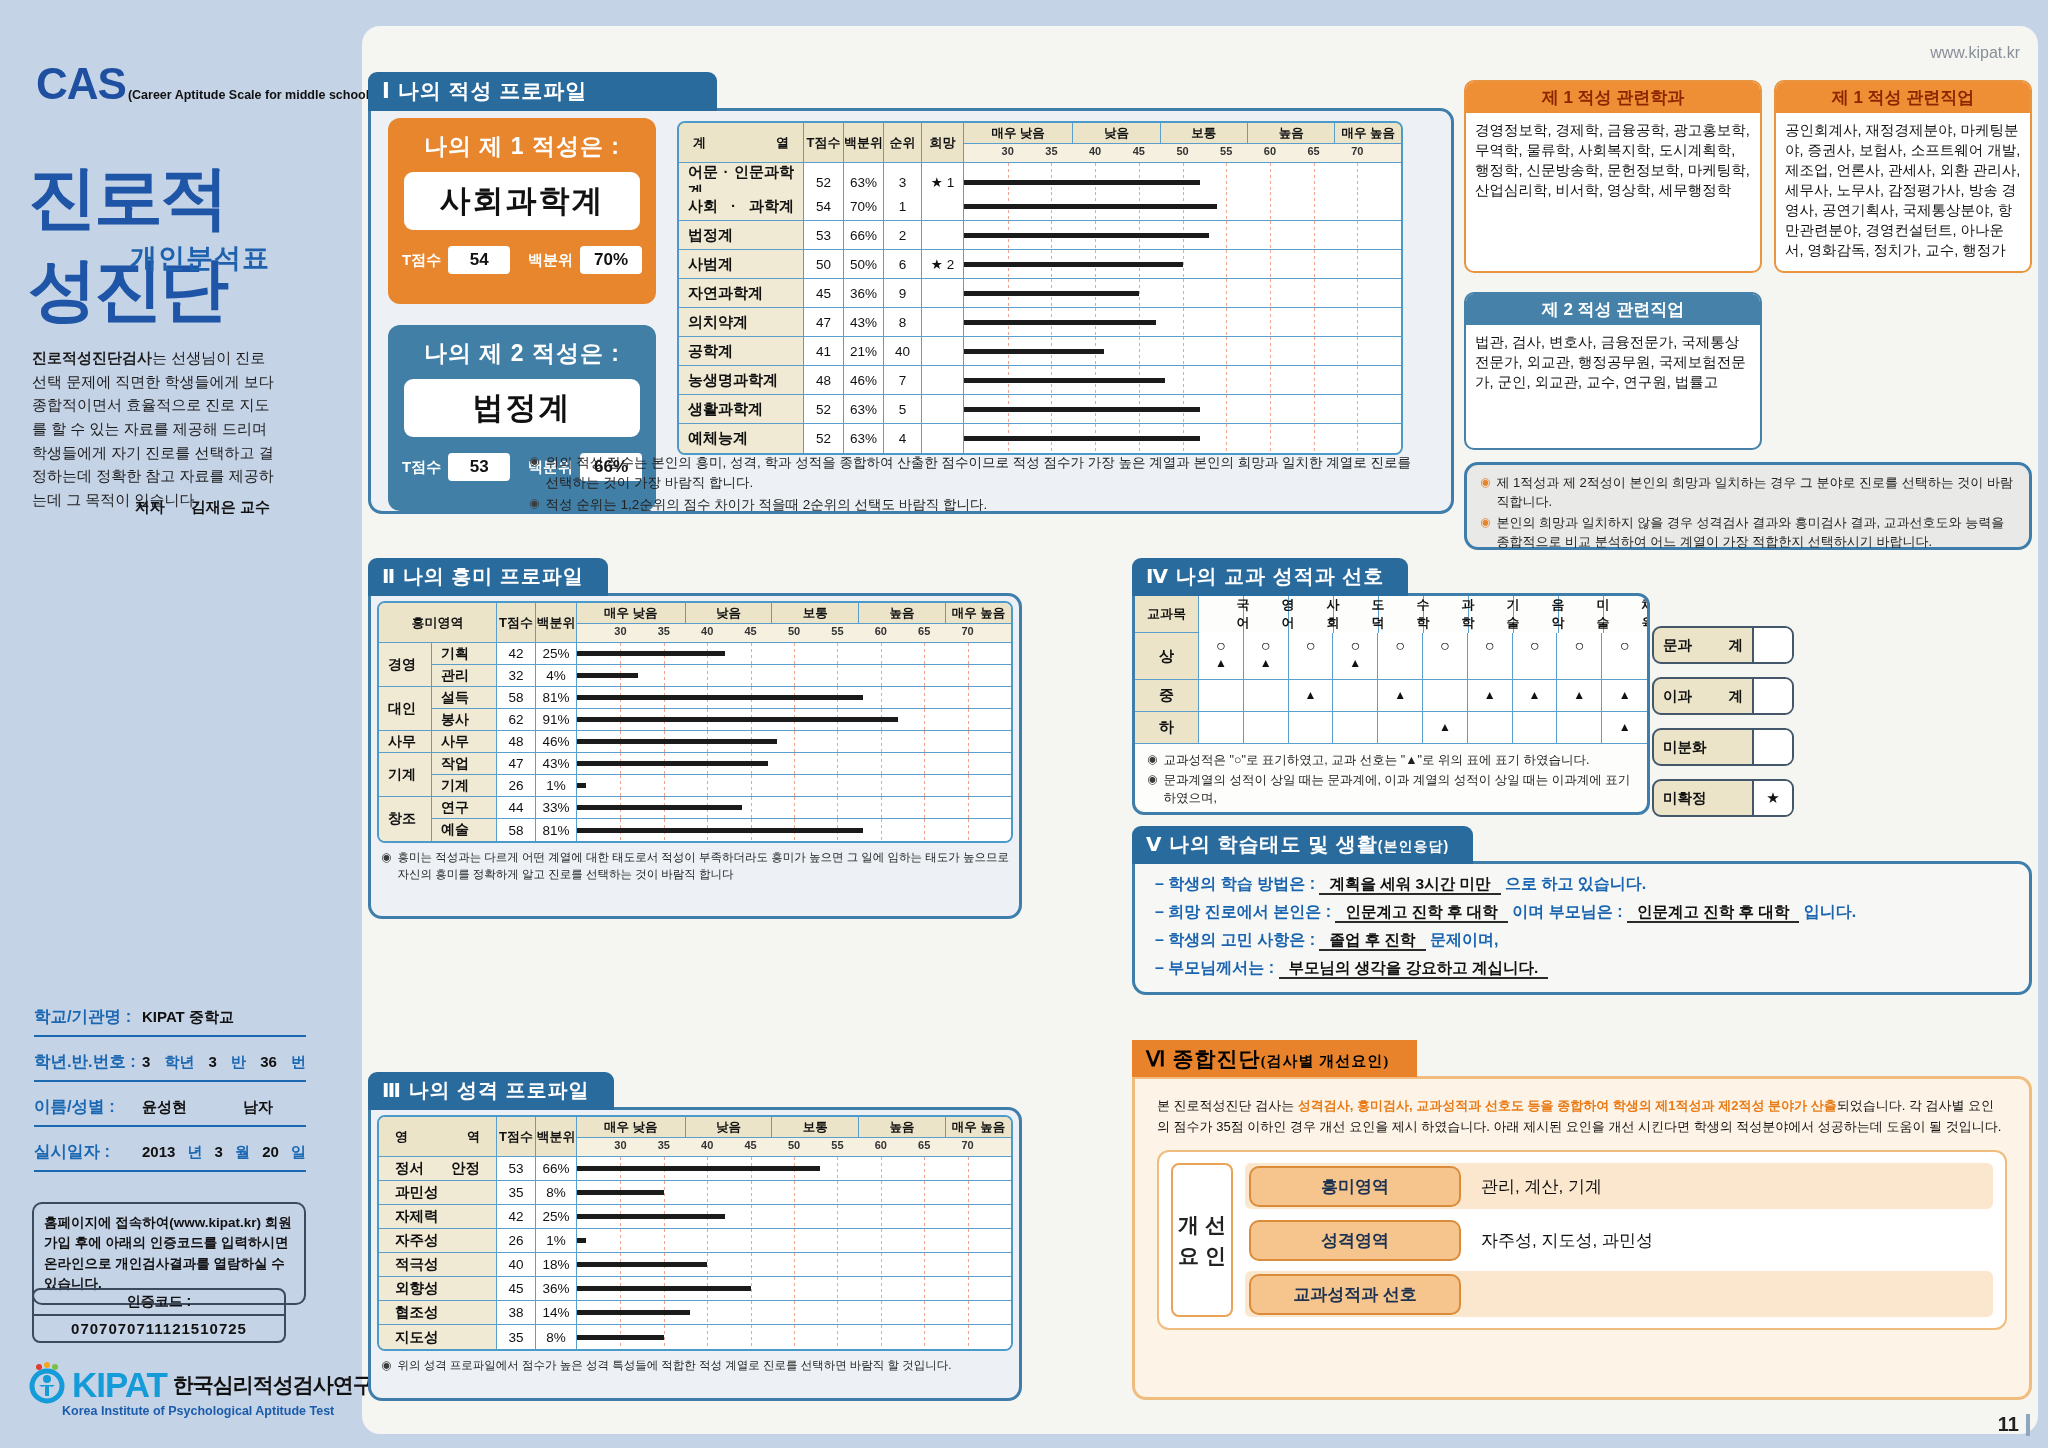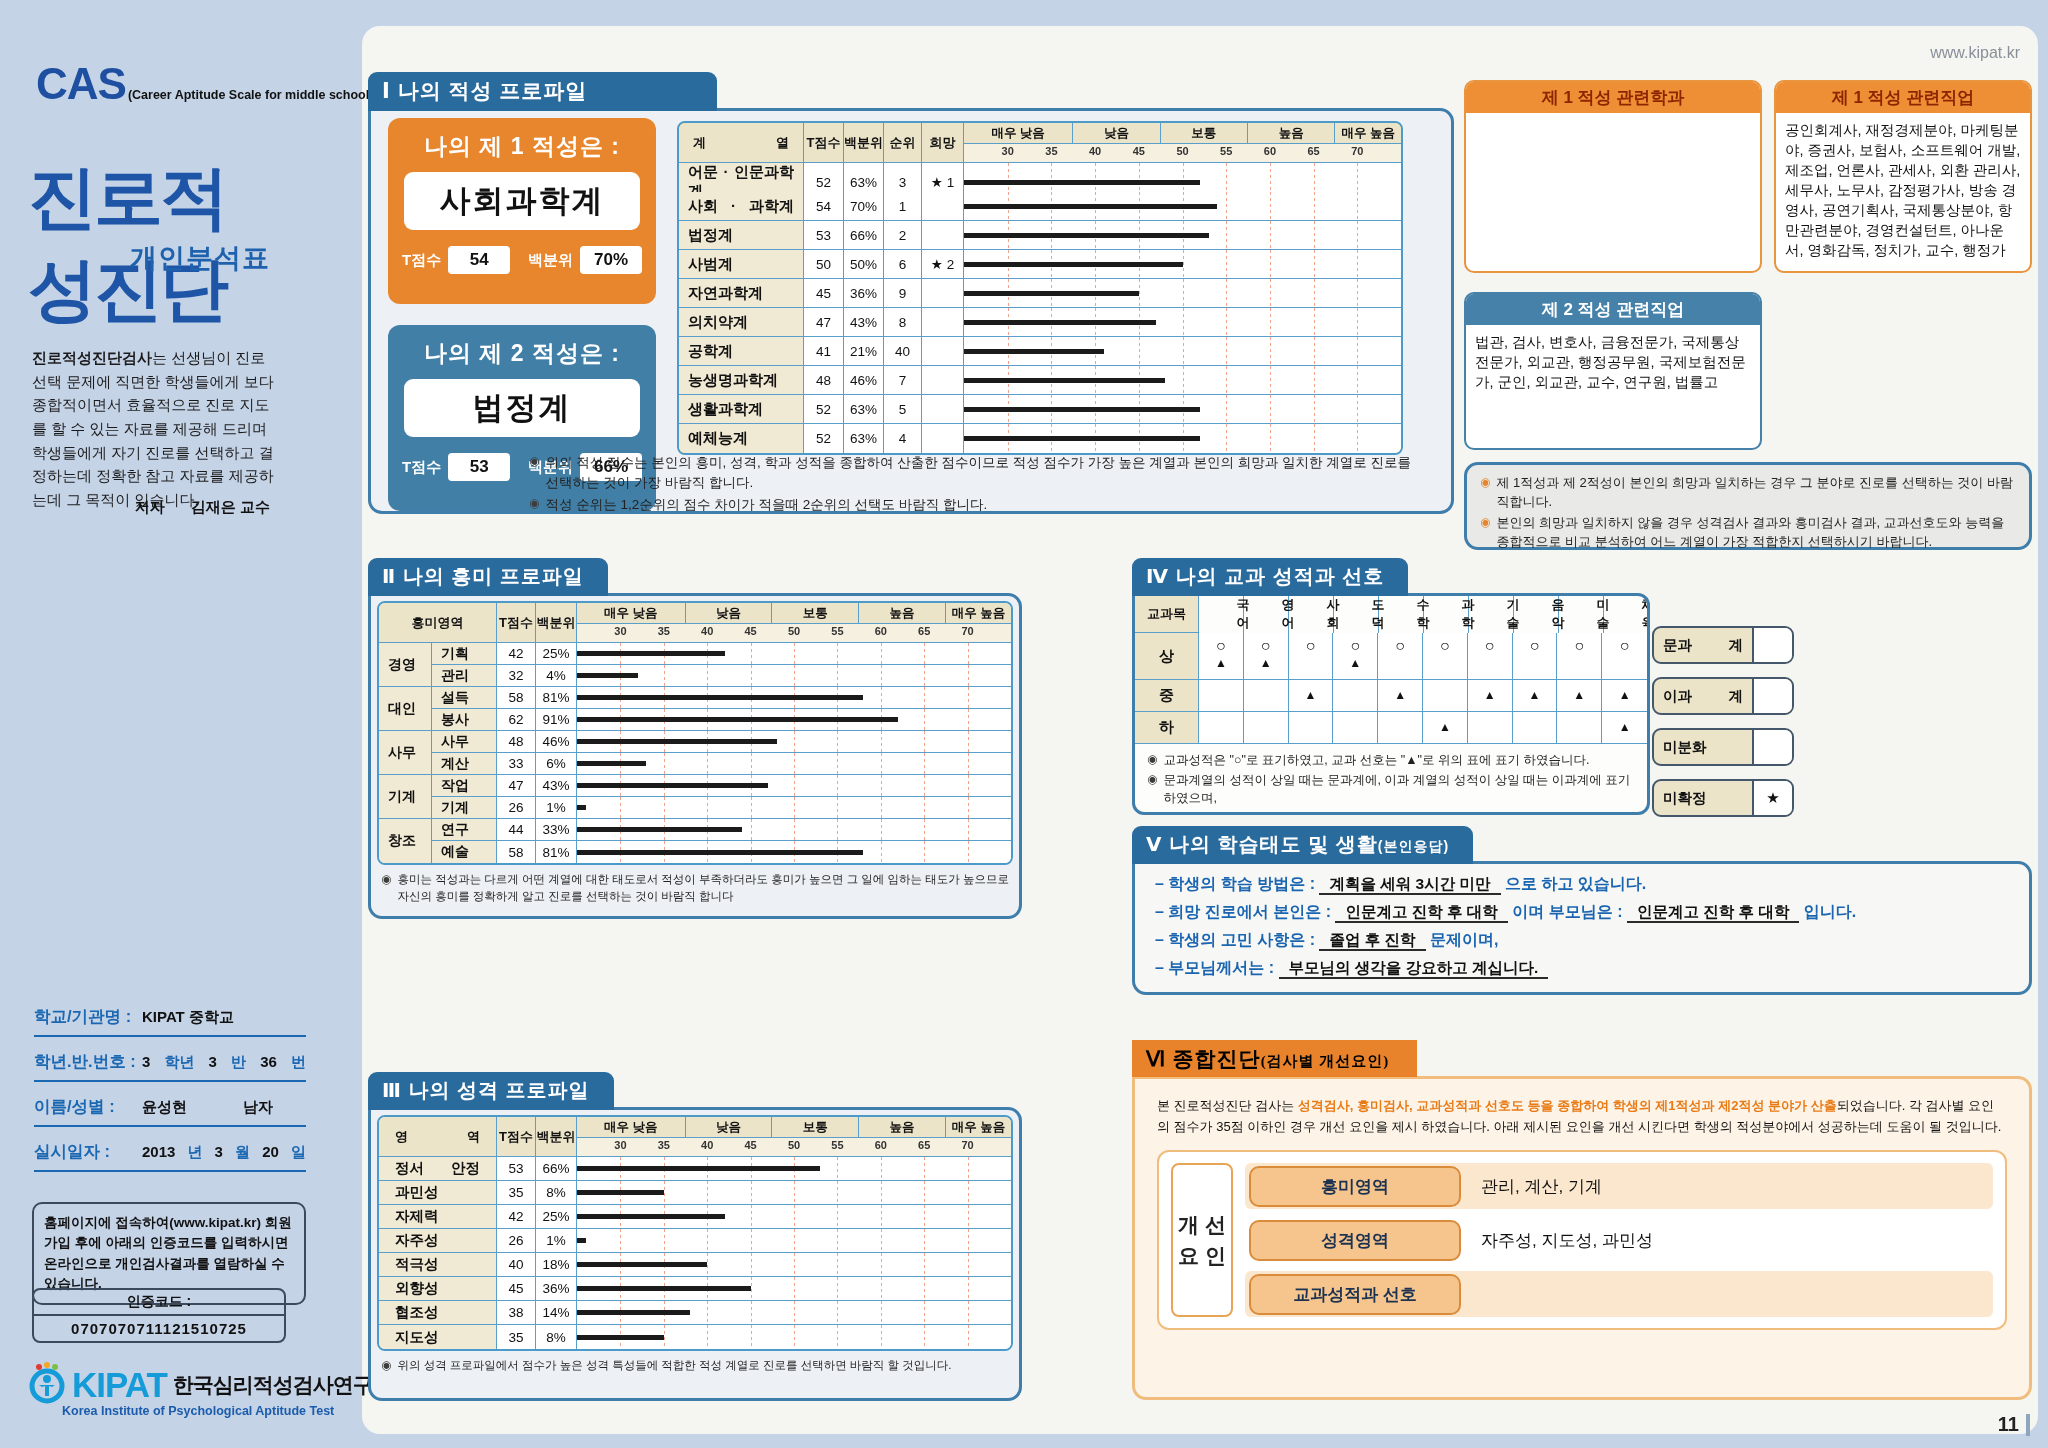--- a/index.html
+++ b/index.html
@@ -502,20 +502,21 @@
             <span class="bull">◉</span>
             <span>적성 순위는 1,2순위의 점수 차이가 적을때 2순위의 선택도 바람직 합니다.</span>
           </div>
         </div>
     </div>
   </div>
 
   <div id="related">
       <div class="rel-box orange">
         <div class="rel-head">제 1 적성 관련학과</div>
+        <div class="rel-body">경영정보학, 경제학, 금융공학, 광고홍보학, 무역학, 물류학, 사회복지학, 도시계획학, 행정학, 신문방송학, 문헌정보학, 마케팅학, 산업심리학, 비서학, 영상학, 세무행정학</div>
       </div>
       <div class="rel-box orange">
         <div class="rel-head">제 1 적성 관련직업</div>
         <div class="rel-body">공인회계사, 재정경제분야, 마케팅분야, 증권사, 보험사, 소프트웨어 개발, 제조업, 언론사, 관세사, 외환 관리사, 세무사, 노무사, 감정평가사, 방송 경영사, 공연기획사, 국제통상분야, 항만관련분야, 경영컨설턴트, 아나운서, 영화감독, 정치가, 교수, 행정가</div>
       </div>
       <div class="rel-box blue">
         <div class="rel-head">제 2 적성 관련직업</div>
         <div class="rel-body">법관, 검사, 변호사, 금융전문가, 국제통상전문가, 외교관, 행정공무원, 국제보험전문가, 군인, 외교관, 교수, 연구원, 법률고</div>
       </div>
     </div>
@@ -670,39 +671,20 @@
                   <div class="gridline" style="left: 10%;"></div>
                   <div class="gridline" style="left: 20%;"></div>
                   <div class="gridline" style="left: 30%;"></div>
                   <div class="gridline" style="left: 40%;"></div>
                   <div class="gridline" style="left: 50%;"></div>
                   <div class="gridline" style="left: 60%;"></div>
                   <div class="gridline" style="left: 70%;"></div>
                   <div class="gridline" style="left: 80%;"></div>
                   <div class="gridline" style="left: 90%;"></div>
                   <div class="hbar" style="width: 46%;"></div>
-                </div>
-              </div>
-              <div class="g2r">
-                <div class="cell name-cell">
-                  <span class="jt">계산</span>
-                </div>
-                <div class="cell vcell">33</div>
-                <div class="cell vcell">6%</div>
-                <div class="cell bar-cell">
-                  <div class="gridline" style="left: 10%;"></div>
-                  <div class="gridline" style="left: 20%;"></div>
-                  <div class="gridline" style="left: 30%;"></div>
-                  <div class="gridline" style="left: 40%;"></div>
-                  <div class="gridline" style="left: 50%;"></div>
-                  <div class="gridline" style="left: 60%;"></div>
-                  <div class="gridline" style="left: 70%;"></div>
-                  <div class="gridline" style="left: 80%;"></div>
-                  <div class="gridline" style="left: 90%;"></div>
-                  <div class="hbar" style="width: 16%;"></div>
                 </div>
               </div>
             </div>
           </div>
           <div class="pair">
             <div class="gcell cell name-cell">
               <span class="jt">기계</span>
             </div>
             <div class="pairrows">
               <div class="g2r">

